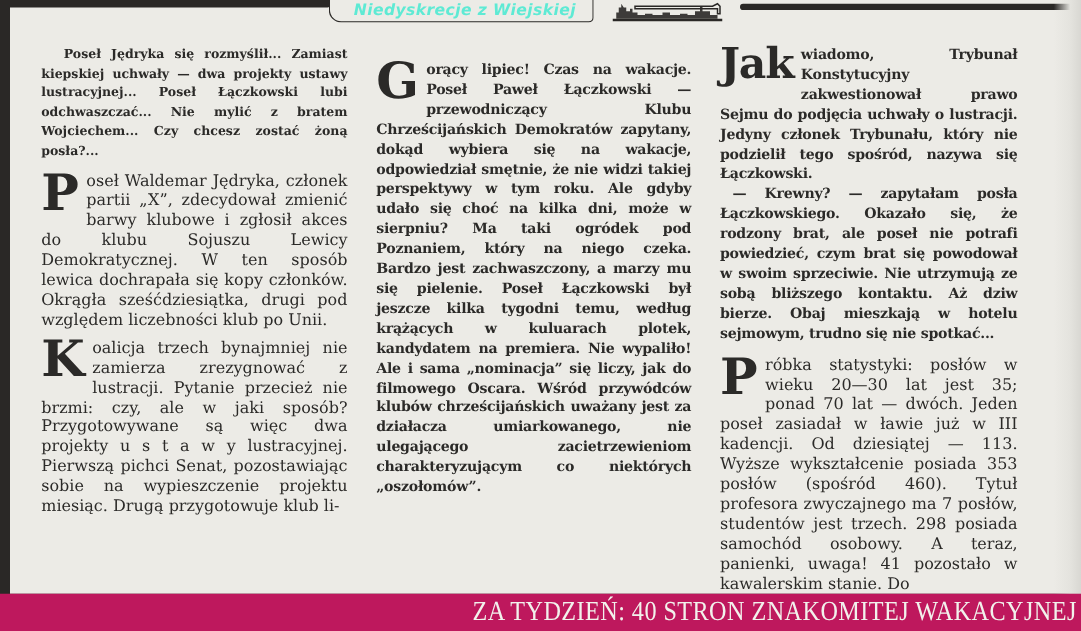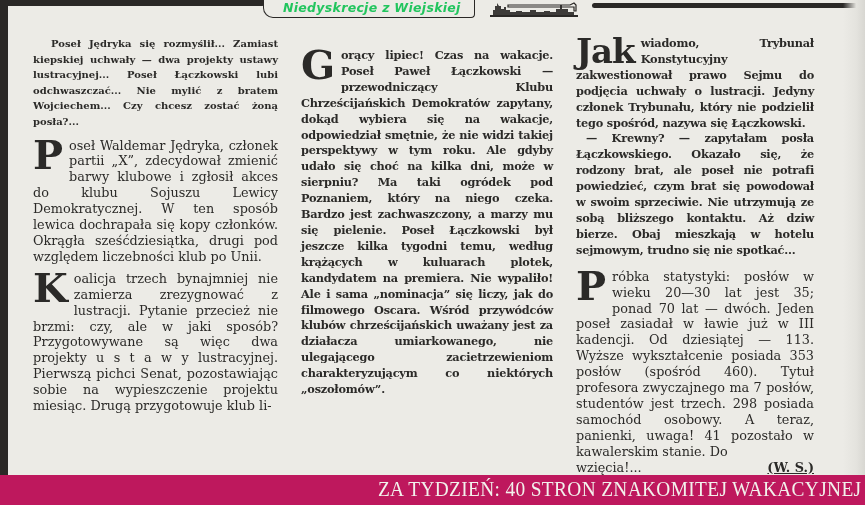--- a/index.html
+++ b/index.html
@@ -28,21 +28,21 @@
       background: #2a2826; border-radius: 3px 0 0 3px;
     }
     .header-tab {
       position: absolute; left: 263px; top: 0; width: 212px; height: 18px;
       border: 1.5px solid #2a2826; border-top: none; border-radius: 0 0 4px 10px;
       background: #ecebe6;
     }
     .header-title {
       position: absolute; left: 283px; top: 0; height: 16px; line-height: 16px;
       font-family: "DejaVu Sans", "Liberation Sans", sans-serif;
-      font-style: italic; font-weight: bold; font-size: 12.5px; color: #22c55e;
+      font-style: italic; font-weight: bold; font-size: 12.5px; color: #5eead4;
       letter-spacing: 0.3px;
     }
     .header-logo {
       position: absolute; left: 490px; top: 1px; width: 88px; height: 17px;
     }
 
     
     .col {
       position: absolute; top: 36px;
       font-size: 12.8px; line-height: 15.9px; text-align: justify;
@@ -59,21 +59,21 @@
     .para { margin-top: 6px !important; }
     .bold { font-weight: bold; text-decoration: underline; }
     .condensed { font-size: 11.3px; line-height: 15.9px; font-weight: bold; letter-spacing: -0.2px; }
 
     .dropcap {
       float: left; font-size: 40px; line-height: 30px; font-weight: bold;
       margin: 2px 6px 0 0; height: 32px; color: #2b2a28;
     }
     .dropcap-jak {
       float: left; font-size: 34px; line-height: 28px; font-weight: bold;
-      margin: 1px 6px 0 0; letter-spacing: -1px; color: #2b2a28;
+      margin: 1px 6px 16px 0; letter-spacing: -1px; color: #2b2a28;
     }
     .dialog { text-indent: 10px; }
     .signoff-row { display: flex; justify-content: space-between; }
 
     
     .footer {
       position: absolute; left: 0; top: 475px; width: 865px; height: 30px;
       background: #be185d;
     }
     .footer-text {

